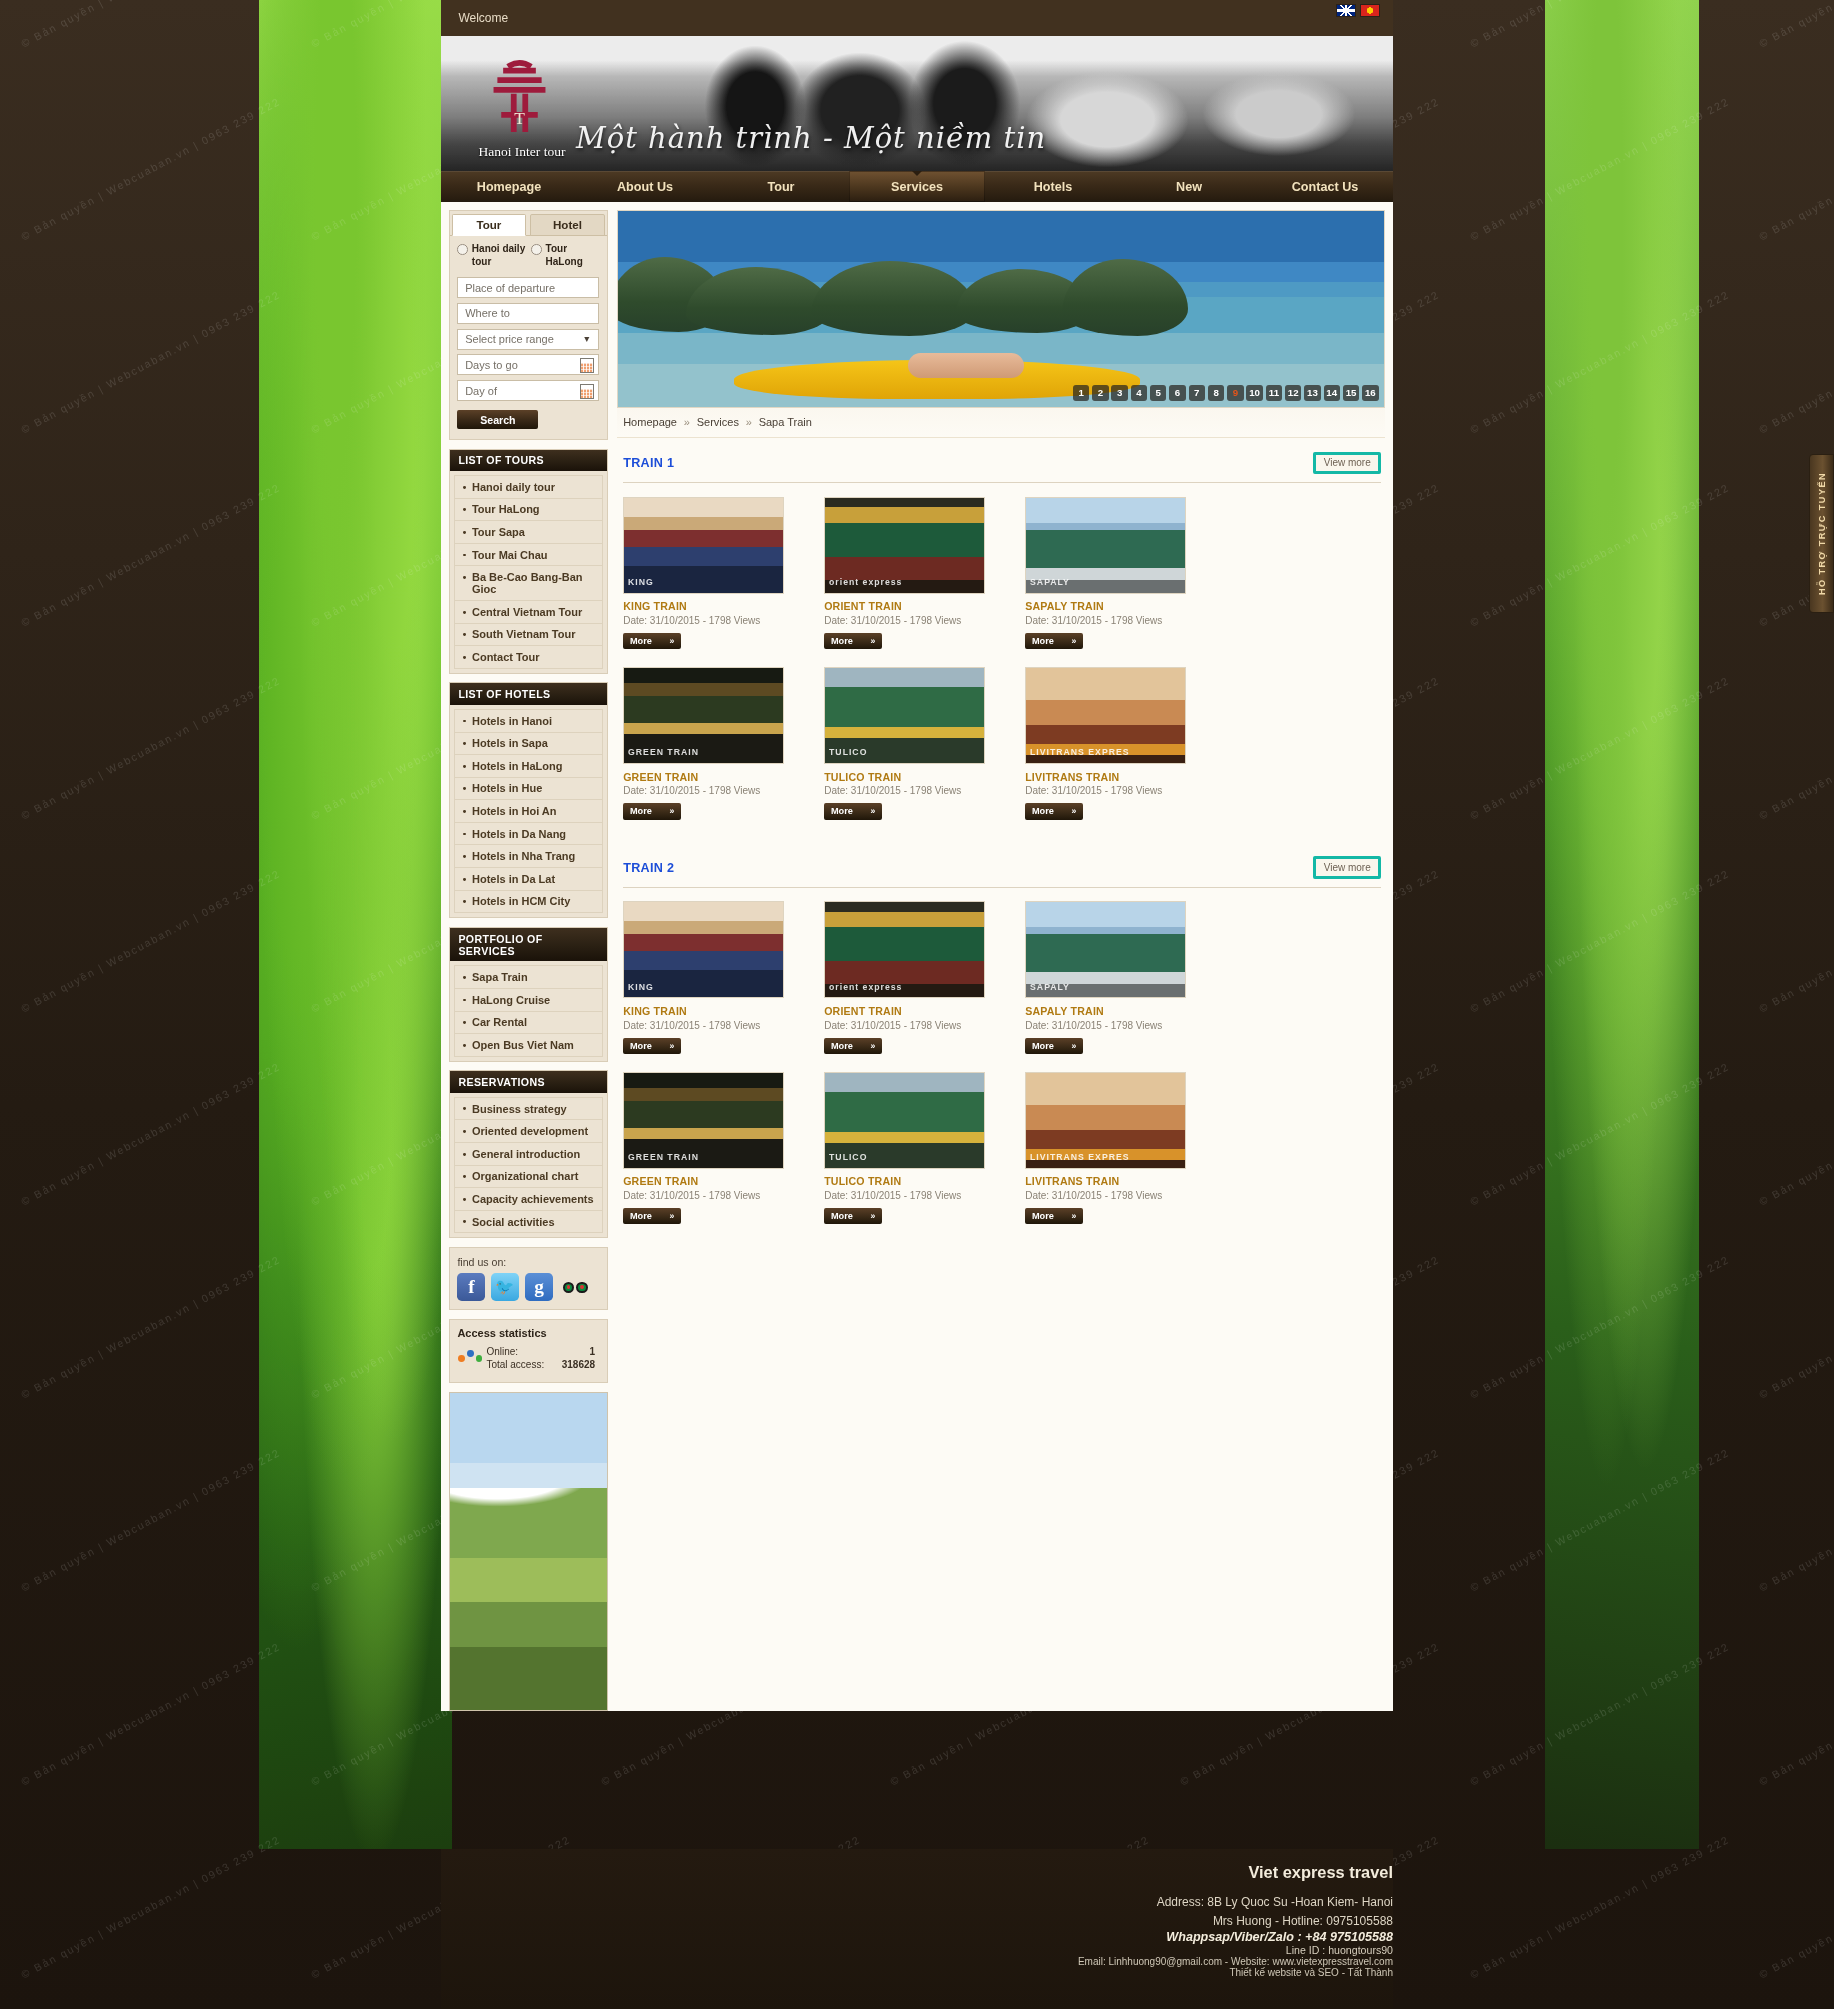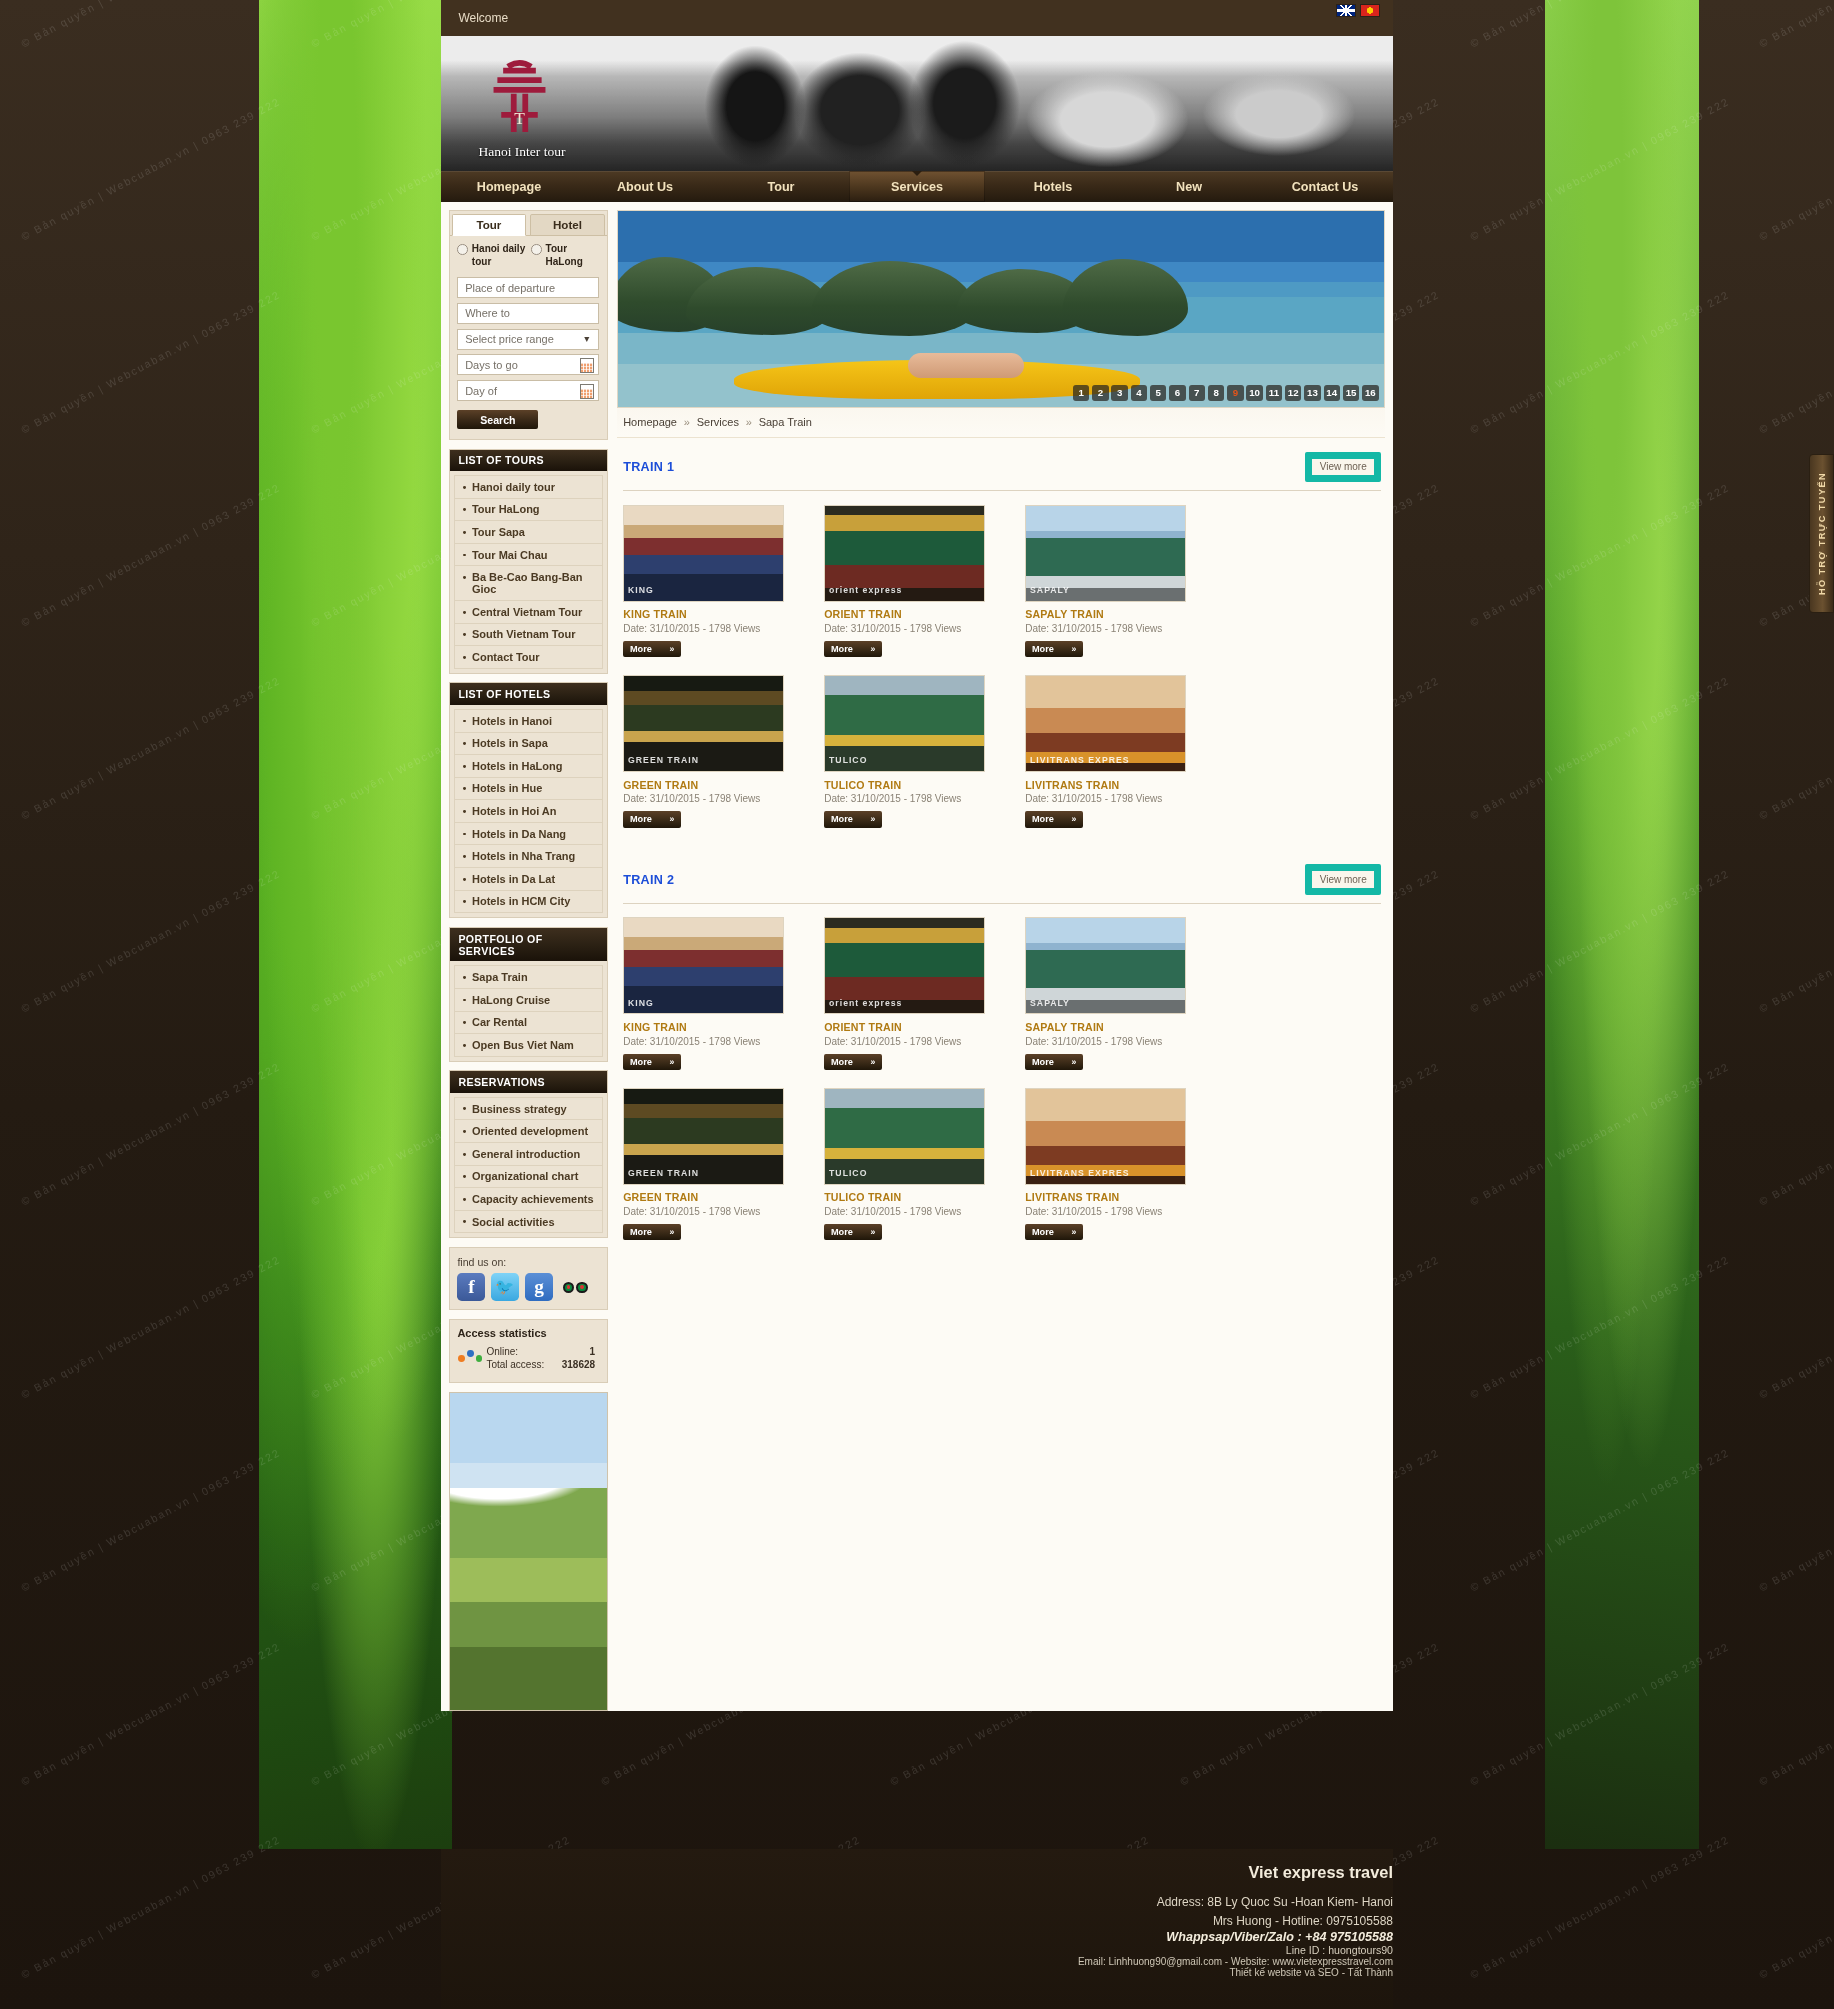--- a/index.html
+++ b/index.html
@@ -227,21 +227,21 @@
   }
   #crumb .sep{ color:#9a8f7e; }
   #crumb a{ color:#4a4036; text-decoration:none; cursor:pointer; }
 
   
   .blk { padding:13.5px 3.9px 5.8px 5.8px; }
   .blk-head { display:flex; align-items:center; justify-content:space-between;
               border-bottom:1px solid #ddd3c0; padding-bottom:7.7px; }
   .blk-title { font-size:12.6px; font-weight:bold; color:#1d4ed8; letter-spacing:0.3px; }
   .view-more {
-    font-size:10px; color:#6e6254; border:7px solid #14b8a6; background:#faf6ec;
+    font-size:10px; color:#6e6254; border:3px solid #14b8a6; background:#faf6ec;
     padding:2.9px 7.7px; cursor:pointer; border-radius:1.9px;
   }
   .grid { display:flex; flex-wrap:wrap; gap:0 40px; padding-top:13.5px; }
   .card { width:161px; margin-bottom:17.4px; }
   .thumb { width:161px; height:97px; border:1px solid #ded4c0; overflow:hidden; position:relative; }
   .card-title { font-size:10.6px; font-weight:bold; color:#b07a12; margin-top:6.8px;
                 letter-spacing:0.2px; cursor:pointer; }
   .card-meta { font-size:10px; color:#8a8275; margin-top:2.9px; }
   .more-btn {
     margin-top:6.8px; width:58px; height:16.4px; border-radius:1.9px;
@@ -401,20 +401,21 @@
     <svg id="logo-mark" viewBox="0 0 78 84">
       <g fill="none" stroke="#9e1b3c" stroke-width="6">
         <path d="M22 14 h34 M16 24 h46 M12 34 h54"></path>
         <path d="M27 10 q12 -8 24 0"></path>
         <path d="M33 38 v40 M45 38 v40"></path>
         <path d="M20 60 h38"></path>
       </g>
       <text x="39" y="70" font-size="18" font-family="Liberation Serif, serif" fill="#f2e9d6" text-anchor="middle">T</text>
     </svg>
     <div id="logo-text">Hanoi Inter tour</div>
+    <div id="slogan">Một hành trình - Một niềm tin</div>
   </div>
 
   <div id="nav">
       <div class="nav-item">Homepage</div>
       <div class="nav-item">About Us</div>
       <div class="nav-item">Tour</div>
       <div class="nav-item active">Services</div>
       <div class="nav-item">Hotels</div>
       <div class="nav-item">New</div>
       <div class="nav-item">Contact Us</div>

